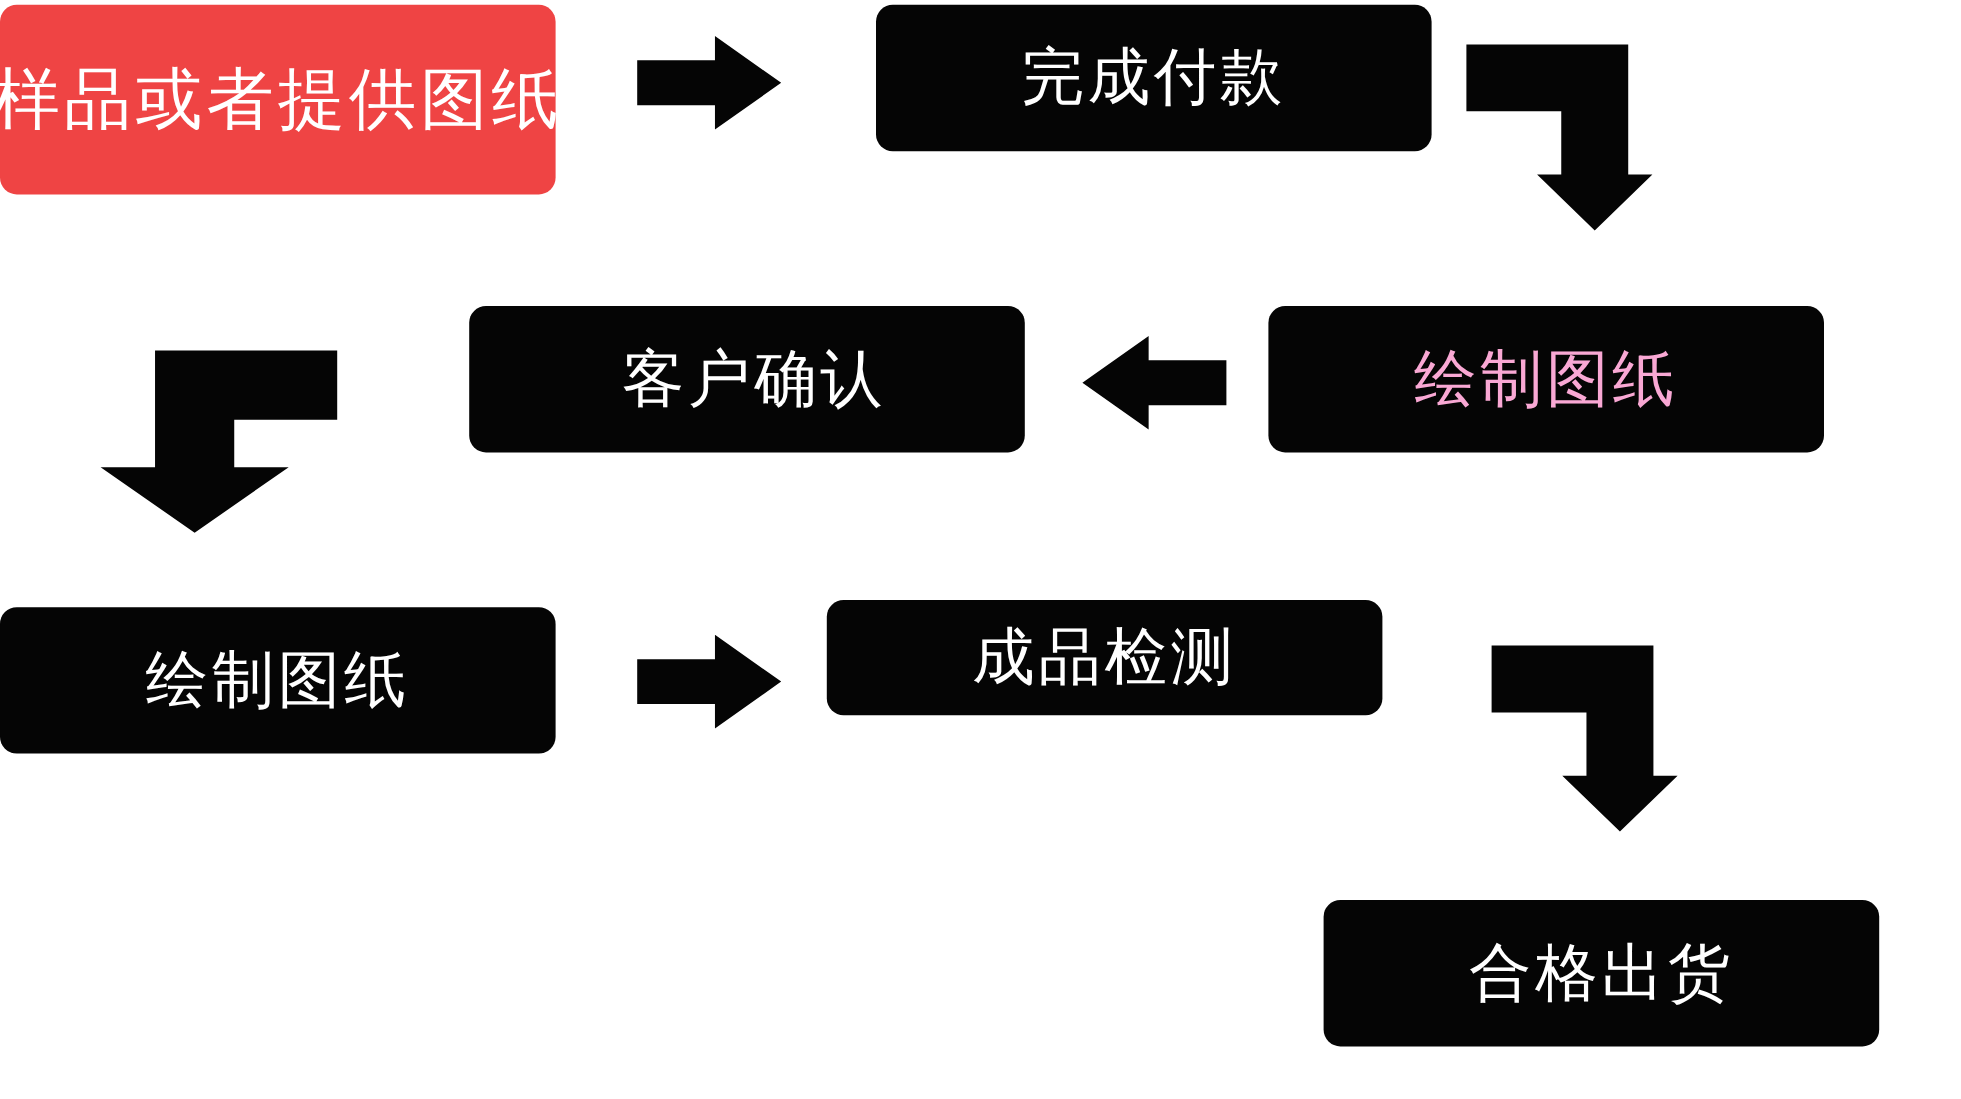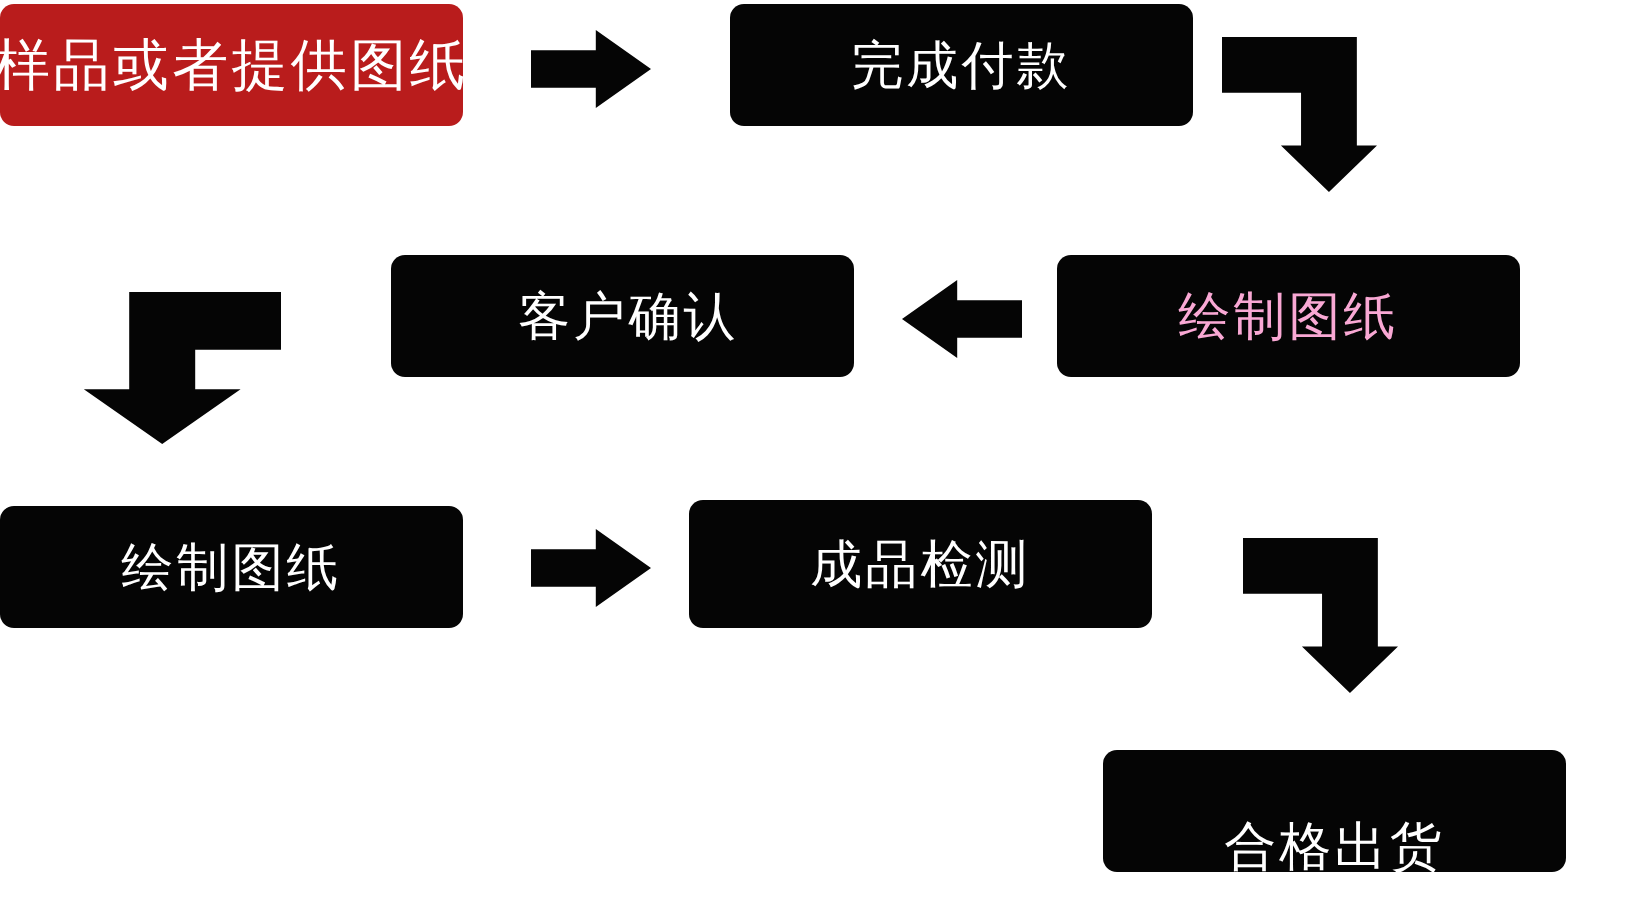--- a/index.html
+++ b/index.html
@@ -46,39 +46,39 @@
   .arrow svg path {
     fill: #050505;
   }
 </style>
 </head>
 <body>
 
 <div id="canvas">
 
   <div id="nodes-layer">
-      <div class="node" style="left: 0px; top: 4px; width: 463px; height: 122px; background: #b91c1c; border-radius: 14px;">
+      <div class="node" style="left: 0px; top: 4px; width: 463px; height: 158px; background: #ef4444; border-radius: 14px;">
         <span class="node-label" style="font-size: 56px; color: rgb(255, 255, 255);">样品或者提供图纸</span>
       </div>
       <div class="node" style="left: 711px; top: 4px; width: 463px; height: 122px; background: rgb(5, 5, 5); border-radius: 14px; margin-left: 19px;">
         <span class="node-label" style="font-size: 52px; color: rgb(255, 255, 255);">完成付款</span>
       </div>
       <div class="node" style="left: 1057px; top: 255px; width: 463px; height: 122px; background: rgb(5, 5, 5); border-radius: 14px;">
         <span class="node-label" style="font-size: 52px; color: #f9a8d4;">绘制图纸</span>
       </div>
       <div class="node" style="left: 391px; top: 255px; width: 463px; height: 122px; background: rgb(5, 5, 5); border-radius: 14px; padding-left: 12px;">
         <span class="node-label" style="font-size: 52px; color: rgb(255, 255, 255);">客户确认</span>
       </div>
       <div class="node" style="left: 0px; top: 506px; width: 463px; height: 122px; background: rgb(5, 5, 5); border-radius: 14px;">
         <span class="node-label" style="font-size: 52px; color: rgb(255, 255, 255);">绘制图纸</span>
       </div>
-      <div class="node" style="left: 689px; top: 500px; width: 463px; height: 128px; background: rgb(5, 5, 5); border-radius: 14px;">
+      <div class="node" style="left: 689px; top: 500px; width: 463px; height: 96px; background: rgb(5, 5, 5); border-radius: 14px;">
         <span class="node-label" style="font-size: 52px; color: rgb(255, 255, 255);">成品检测</span>
       </div>
-      <div class="node" style="left: 1103px; top: 750px; width: 463px; height: 122px; background: rgb(5, 5, 5); border-radius: 14px; align-items: flex-end;">
+      <div class="node" style="left: 1103px; top: 750px; width: 463px; height: 122px; background: rgb(5, 5, 5); border-radius: 14px;">
         <span class="node-label" style="font-size: 52px; color: rgb(255, 255, 255);">合格出货</span>
       </div>
     </div>
 
   <div id="arrows-layer">
       <div class="arrow" style="left: 531px; top: 30px; width: 120px; height: 78px;">
         <svg width="120" height="78" viewBox="0 0 120 78">
           <path d="M0,20.28 L64.8,20.28 L64.8,0 L120,39 L64.8,78 L64.8,57.72 L0,57.72 Z" fill="#050505"></path>
         </svg>
       </div>

